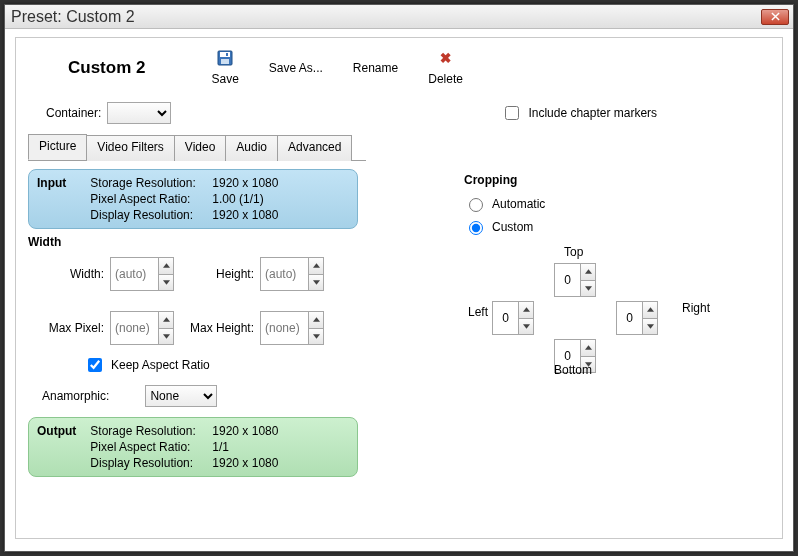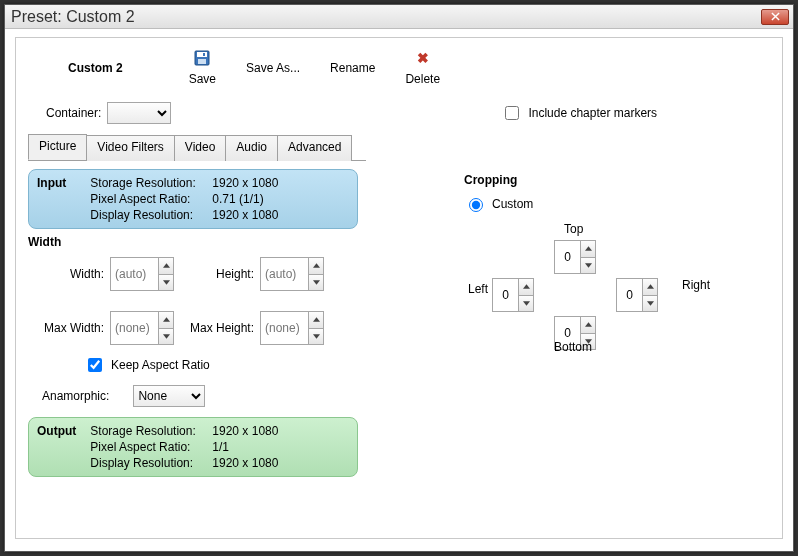--- a/index.html
+++ b/index.html
@@ -5,21 +5,21 @@
   * { box-sizing: border-box; font-family: "Segoe UI", Tahoma, sans-serif; font-size: 12px; }
   body { margin: 0; background: #333; padding: 4px; }
   .window { width: 790px; height: 548px; background: #fff; border: 1px solid #5a5a5a; box-shadow: 0 0 4px rgba(0,0,0,.5); position: relative; }
   .titlebar { height: 24px; background: linear-gradient(#f6f6f6,#e0e0e0); border-bottom: 1px solid #bdbdbd; display: flex; align-items: center; padding: 0 4px; }
   .titlebar-title { flex: 1; color: #333; font-size: 16px; padding-left: 2px; }
   .close-btn { width: 28px; height: 16px; background: linear-gradient(#e59a8d,#c9462f); border: 1px solid #8f3222; border-radius: 2px; display: flex; align-items: center; justify-content: center; color: #fff; font-weight: bold; font-size: 10px; cursor: pointer; }
   .close-btn svg { width: 9px; height: 9px; }
   .body-outer { padding: 8px 10px; }
   .body-inner { border: 1px solid #c9c9c9; background: #fff; padding: 10px 12px 20px; height: 502px; }
   .toolbar { display: flex; align-items: center; margin-bottom: 14px; }
-  .preset-name { font-size: 12px; font-weight: bold; margin-left: 40px; margin-right: 60px; }
+  .preset-name { font-size: 17px; font-weight: bold; margin-left: 40px; margin-right: 60px; }
   .tool-btn { display: inline-flex; align-items: center; gap: 6px; padding: 2px 6px; margin-right: 18px; cursor: pointer; flex-direction: column; }
   .save-icon { width: 16px; height: 16px; }
   .delete-x { color: #c0392b; font-weight: bold; font-size: 14px; }
   .row-container { display: flex; align-items: center; margin-bottom: 10px; }
   .label { margin-right: 6px; }
   select { height: 22px; border: 1px solid #a6a6a6; background: linear-gradient(#fdfdfd,#ececec); font-size: 12px; }
   .container-select { width: 64px; padding-left: 41px; }
   .chapter-block { margin-left: 330px; display: flex; align-items: center; gap: 6px; }
   input[type=checkbox] { width: 14px; height: 14px; }
   .tabs-strip { display: flex; border-bottom: 1px solid #9f9f9f; width: 338px; margin-top: 4px; }
@@ -36,21 +36,21 @@
   .size-grid { display: grid; grid-template-columns: 78px 70px 80px 70px; align-items: center; row-gap: 20px; margin-left: 4px;}
   .size-grid .lbl { text-align: right; padding-right: 6px; }
   .spinner { display: inline-flex; align-items: stretch; height: 34px; }
   .spinner input { width: 48px; border: 1px solid #a6a6a6; border-right: none; padding: 0 4px; color: #777; font-size: 12px; }
   .spinner input.black { color:#000; text-align:center; }
   .spin-btns { display: flex; flex-direction: column; width: 16px; }
   .spin-btns div { flex: 1; border: 1px solid #a6a6a6; background: linear-gradient(#fdfdfd,#e5e5e5); display:flex;align-items:center;justify-content:center; cursor:pointer;}
   .spin-btns div:first-child { border-bottom:none; }
   .spin-btns svg { width:7px; height:5px; }
   .keepar { display:flex; align-items:center; gap:6px; margin: 10px 0 10px 56px;}
-  .anam-row { display:flex; align-items:center; gap:24px; margin-left:14px; margin-top:4px;}
+  .anam-row { display:flex; align-items:center; gap:36px; margin-left:14px; margin-top:4px;}
   .anam-row select { width:72px; }
   
   .rcol { margin-left: 6px; }
   .radio-row { display:flex; align-items:center; gap:6px; margin:6px 0; }
   input[type=radio]{ width:14px; height:14px; }
   .crop-layout { position:relative; width: 210px; height: 120px; margin-top: 10px; }
   .cl-top    { position:absolute; left:90px; top:0; }
   .cl-top-lbl{ position:absolute; left:100px; top:-18px; }
   .cl-left   { position:absolute; left:28px; top:38px; }
   .cl-left-lbl{ position:absolute; left:4px; top:42px; }
@@ -126,21 +126,21 @@
       <div class="tab-panel">
 
         <div>
 
           <div class="infobox input">
             <span class="hdr">Input</span>
             <span class="grid">
               <span>Storage Resolution:</span>
               <span>1920 x 1080</span>
               <span>Pixel Aspect Ratio:</span>
-              <span>0.71 (1/1)</span>
+              <span>1.00 (1/1)</span>
               <span>Display Resolution:</span>
               <span>1920 x 1080</span>
             </span>
           </div>
 
           <div class="section-title">Width</div>
 
           <div class="size-grid">
             <span class="lbl">Width:</span>
             <span class="spinner">
@@ -168,21 +168,21 @@
                     </svg>
                   </div>
                 <div>
                     <svg viewBox="0 0 8 5">
                       <path d="M0 0 L4 5 L8 0 Z" fill="#444"></path>
                     </svg>
                   </div>
               </span>
             </span>
 
-            <span class="lbl">Max Width:</span>
+            <span class="lbl">Max Pixel:</span>
             <span class="spinner">
               <input value="(none)" style="">
               <span class="spin-btns">
                 <div>
                     <svg viewBox="0 0 8 5">
                       <path d="M0 5 L4 0 L8 5 Z" fill="#444"></path>
                     </svg>
                   </div>
                 <div>
                     <svg viewBox="0 0 8 5">
@@ -231,20 +231,24 @@
               <span>Display Resolution:</span>
               <span>1920 x 1080</span>
             </span>
           </div>
         </div>
 
         <div class="rcol">
           <div class="section-title">Cropping</div>
 
           <div class="radio-row">
+            <input type="radio" name="crop" style="">
+            <span>Automatic</span>
+          </div>
+          <div class="radio-row">
             <input type="radio" name="crop" checked="" style="">
             <span>Custom</span>
           </div>
 
           <div class="crop-layout" style="margin-top:28px;">
             <span class="cl-top-lbl">Top</span>
             <span class="spinner crop-spin cl-top">
               <input class="black" value="0" style="">
               <span class="spin-btns">
                 <div>

